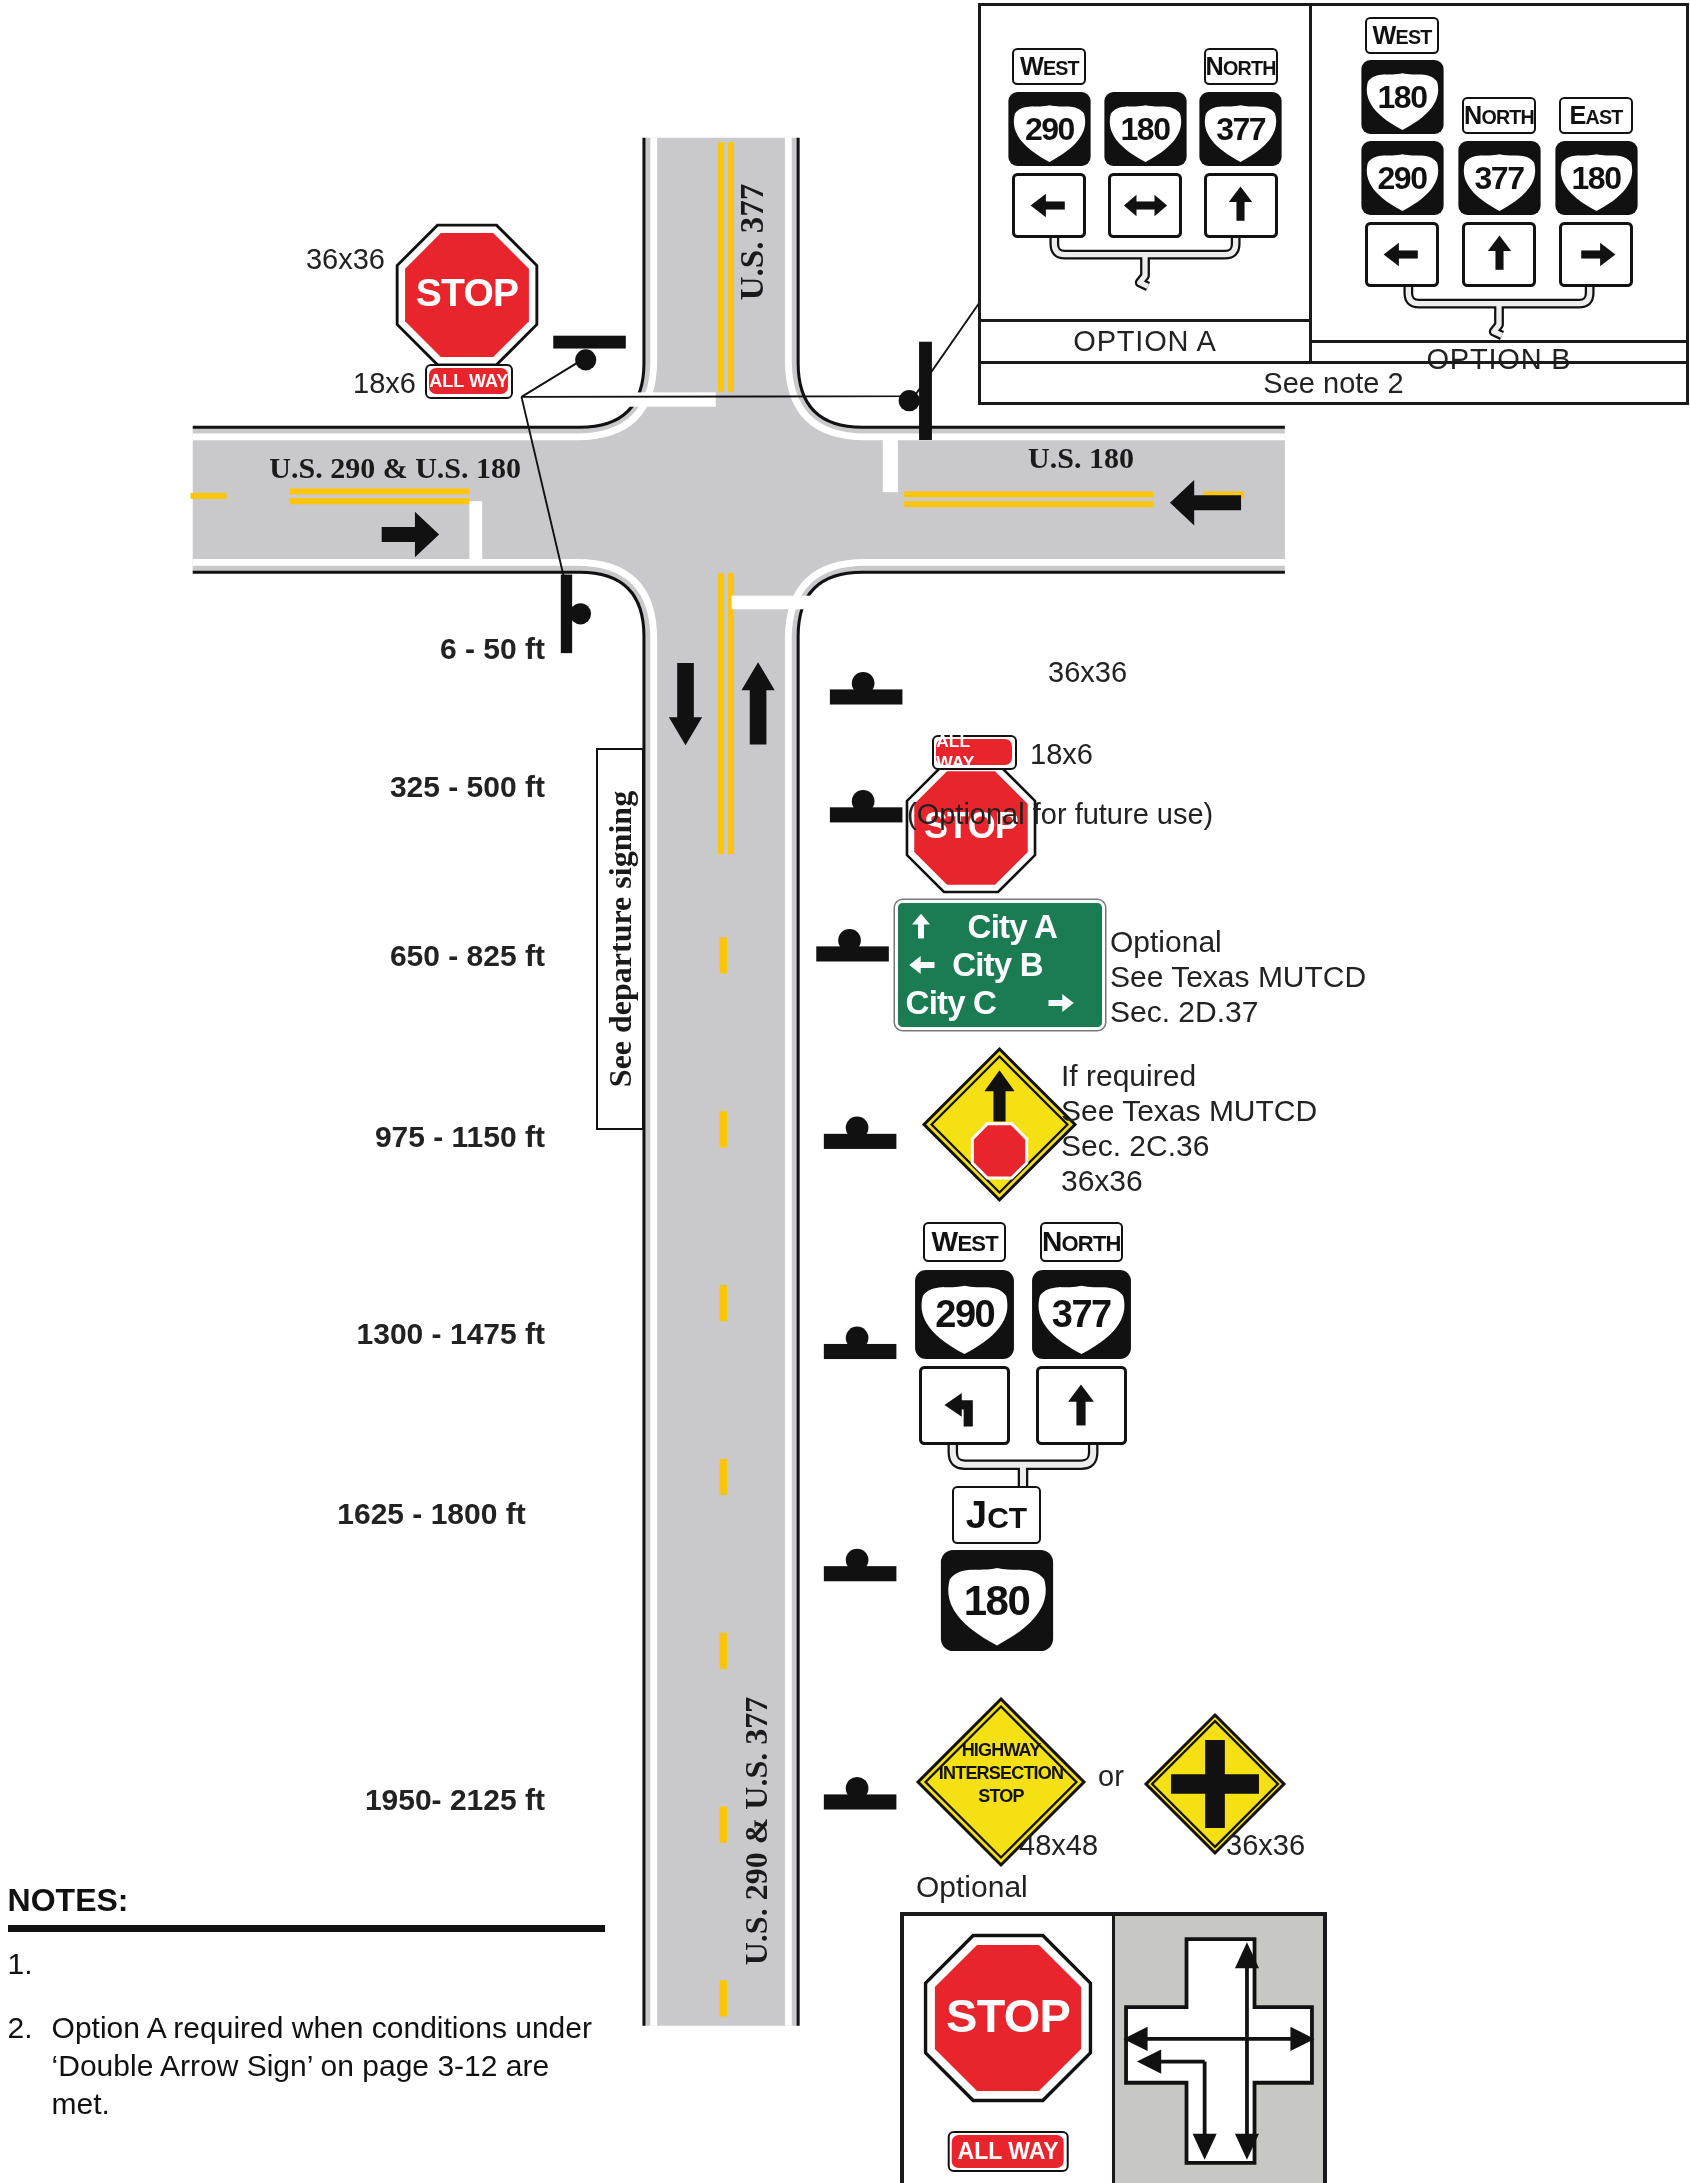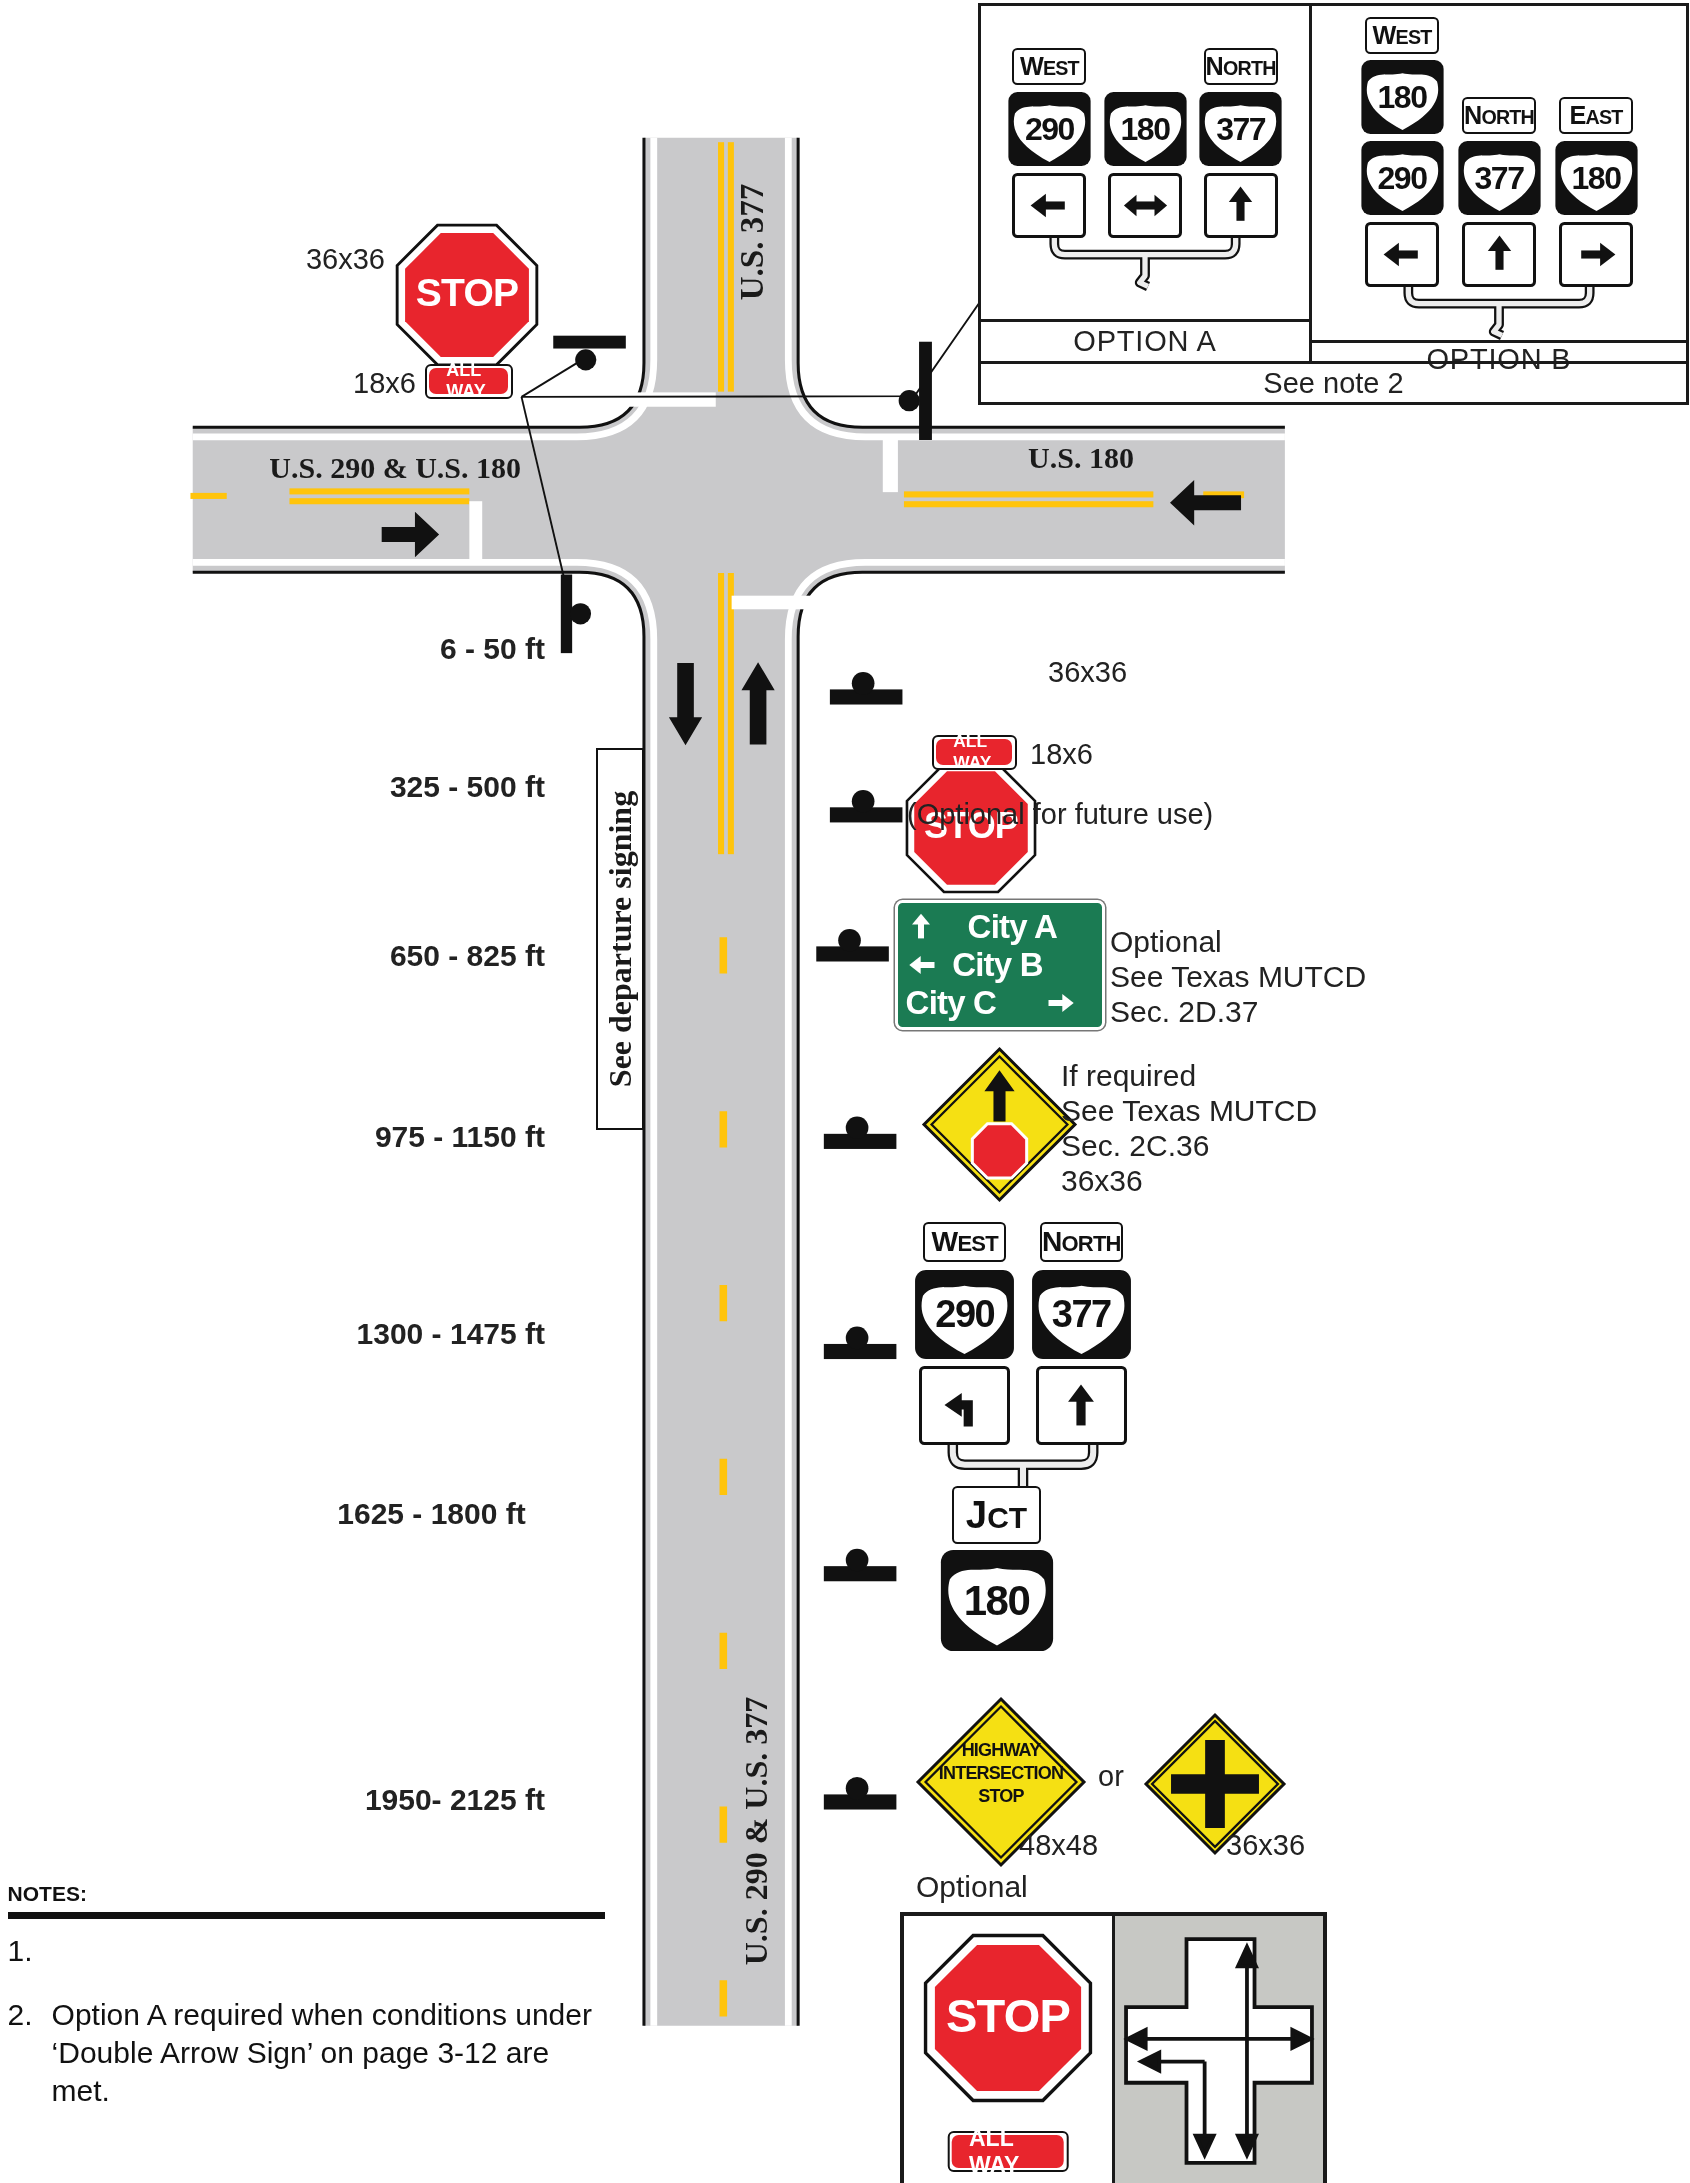--- a/index.html
+++ b/index.html
@@ -13,21 +13,21 @@
   .vrot{transform:rotate(-90deg);transform-origin:center;display:flex;align-items:center;justify-content:center;}
   .depbox{border:2.3px solid #111;background:#fff;}
   .ann{font-size:29px;color:#222;white-space:nowrap;}
   .annb{font-size:30px;color:#222;line-height:35px;white-space:nowrap;}
   
   .stopsign{position:relative;}
   .stopsign .stoptext{position:absolute;left:0;top:50%;width:100%;transform:translateY(-54%);
      text-align:center;color:#fff;font-weight:bold;letter-spacing:-0.8px;}
   .allway{background:#fff;border:2.3px solid #111;border-radius:6px;padding:2.3px;}
   .allway .inner{background:#e8252d;border-radius:7px;height:100%;display:flex;align-items:center;justify-content:center;
-     color:#fff;font-weight:bold;padding-left:17px;}
+     color:#fff;font-weight:bold;}
   
   .banner{background:#fff;border:2.3px solid #111;border-radius:5.3px;display:flex;align-items:center;justify-content:center;}
   .banner span{display:block;font-weight:bold;text-transform:uppercase;letter-spacing:-0.8px;}
   .banner span::first-letter{font-size:1.28em;}
   .shield{position:relative;}
   .shield .num{position:absolute;left:0;top:50%;width:100%;transform:translateY(-50%);
      text-align:center;font-weight:bold;color:#111;letter-spacing:-1.5px;}
   .aplate{background:#fff;border:3px solid #111;border-radius:5.3px;display:flex;align-items:center;justify-content:center;}
   
   .optbox{left:978px;top:3px;width:705px;height:396px;border:3.8px solid #1a1a1a;display:flex;flex-direction:column;background:#fff;}
@@ -41,21 +41,21 @@
   .asmcol{display:flex;flex-direction:column;align-items:center;}
   
   .guide{background:#1b7b53;border:3.8px solid #fff;box-shadow:0 0 0 1.5px #777;border-radius:7.6px;
      display:flex;flex-direction:column;justify-content:space-around;padding:4.5px 7.6px;}
   .guide .row{display:flex;align-items:center;color:#fff;font-weight:bold;font-size:33px;letter-spacing:-0.8px;white-space:nowrap;}
   
   .legend{left:900px;top:1912px;width:419px;height:270px;border:4.5px solid #1a1a1a;display:flex;background:#fff;}
   .legcell{position:relative;flex:1;}
   .legcell.gray{background:#c7c8c4;border-left:3px solid #1a1a1a;}
   .notesblock{left:7.6px;top:1882px;width:597px;}
-  .notesblock .ntitle{font-size:21px;font-weight:bold;}
+  .notesblock .ntitle{font-size:32px;font-weight:bold;}
   .nrule{height:6.8px;background:#111;margin-top:6px;margin-bottom:13.6px;}
   .nitem{display:flex;font-size:30px;line-height:38px;margin-bottom:26px;}
   .nitem .num{width:44px;flex:none;}
 </style>
 </head>
 <body>
 
 <div class="stage">
 
   <svg class="abs" style="left:0;top:0" width="1690" height="2183" viewBox="0 0 2236 2888">

